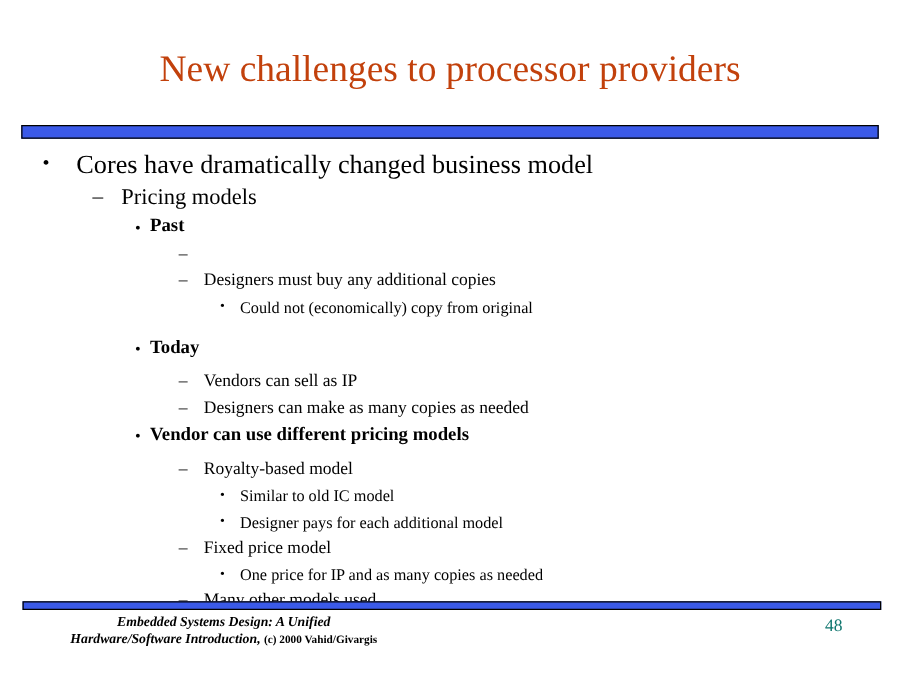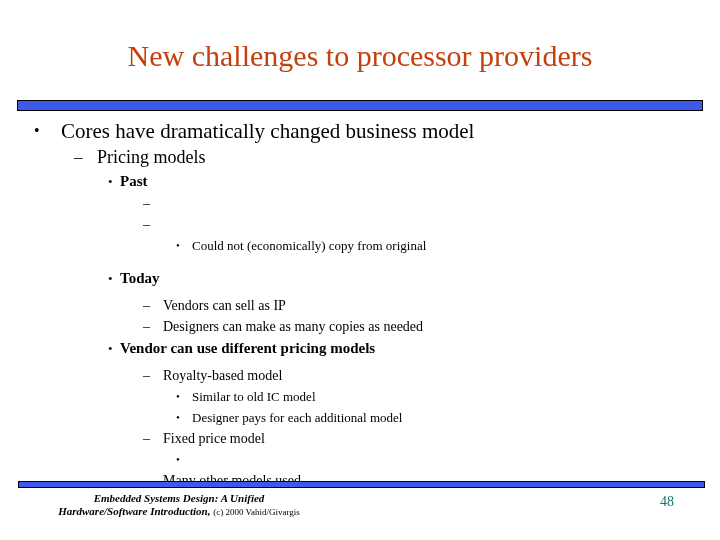--- a/index.html
+++ b/index.html
@@ -128,21 +128,21 @@
     width: 330px;
     text-align: center;
     font-style: italic;
     font-weight: bold;
     font-size: 11px;
     line-height: 13px;
     color: #000000;
   }
   #footer-credit .cc {
     font-style: normal;
-    font-weight: normal;
+    font-weight: bold;
     font-size: 9px;
   }
   #slide-number {
     position: absolute;
     left: 660px;
     top: 494px;
     width: 40px;
     text-align: left;
     font-size: 14px;
     line-height: 16px;
@@ -172,20 +172,21 @@
     <span class="marker">•</span>
     <span class="btext">Past</span>
   </div>
 
   <div class="bullet-line lvl4">
     <span class="marker">–</span>
   </div>
 
   <div class="bullet-line lvl4">
     <span class="marker">–</span>
+    <span class="btext">Designers must buy any additional copies</span>
   </div>
 
   <div class="bullet-line lvl5">
     <span class="marker">•</span>
     <span class="btext">Could not (economically) copy from original</span>
   </div>
 
   <div class="spacer-sm"></div>
 
   <div class="bullet-line lvl3">
@@ -227,20 +228,21 @@
     <span class="btext">Designer pays for each additional model</span>
   </div>
 
   <div class="bullet-line lvl4">
     <span class="marker">–</span>
     <span class="btext">Fixed price model</span>
   </div>
 
   <div class="bullet-line lvl5">
     <span class="marker">•</span>
+    <span class="btext">One price for IP and as many copies as needed</span>
   </div>
 
   <div class="bullet-line lvl4">
     <span class="marker">–</span>
     <span class="btext">Many other models used</span>
   </div>
 
 </div>
 
 <div class="rule-bar" id="footer-rule"></div>

